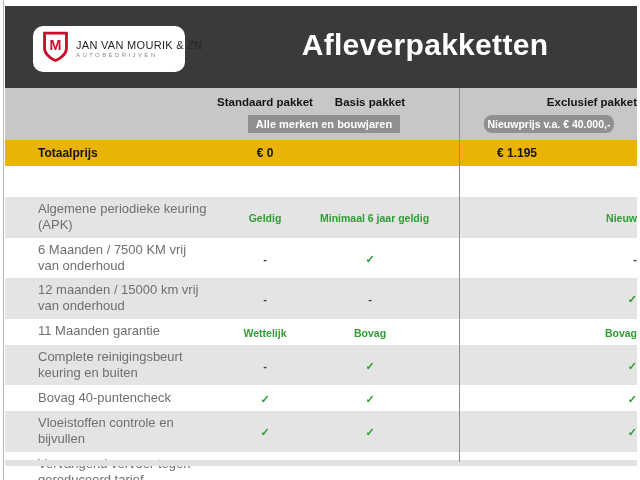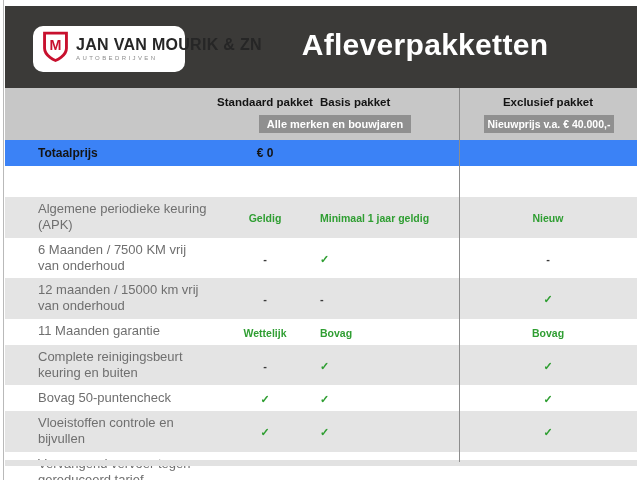--- a/index.html
+++ b/index.html
@@ -8,43 +8,43 @@
     font-family:"Liberation Sans", sans-serif;overflow:hidden;
   }
   .left-line{position:absolute;left:3px;top:0;width:1px;height:480px;background:#b9b9b9;}
   
   .header{position:absolute;left:5px;top:6px;width:632px;height:82px;background:#3b3a38;}
   .logo-card{
     position:absolute;left:28px;top:20px;width:152px;height:46px;background:#ffffff;
     border-radius:10px;display:flex;align-items:center;padding:0 9px;box-sizing:border-box;gap:7px;
   }
   .logo-text{display:flex;flex-direction:column;line-height:1.15;}
-  .brand-name{font-weight:bold;font-size:16px;color:#262626;letter-spacing:.3px;white-space:nowrap;}
+  .brand-name{font-weight:normal;font-size:11px;color:#262626;letter-spacing:.3px;white-space:nowrap;}
   .brand-sub{font-size:6px;color:#8c8c8c;letter-spacing:2.4px;margin-top:1px;}
   .page-title{
     position:absolute;left:200px;top:22px;width:440px;text-align:center;
     color:#ffffff;font-size:30px;font-weight:bold;letter-spacing:.3px;
   }
   
   .grid-row{display:flex;align-items:center;box-sizing:border-box;padding-left:33px;}
   .cell-label{width:172px;box-sizing:border-box;}
   .cell-v1{width:110px;text-align:center;}
-  .cell-v2{width:100px;text-align:left;}
+  .cell-v2{width:100px;text-align:center;}
   .cell-gap{width:39px;}
-  .cell-v3{width:178px;text-align:center;}
+  .cell-v3{width:178px;text-align:right;}
   .table-head{position:absolute;left:5px;top:88px;width:632px;height:60px;background:#c7c7c7;}
   .col-heads{position:absolute;left:0;top:4px;width:632px;height:20px;}
   .col-head{font-size:11.5px;font-weight:bold;color:#141414;}
   .badge{
     position:absolute;top:27px;height:18px;background:#909090;color:#ffffff;
     font-size:11px;font-weight:bold;display:flex;align-items:center;justify-content:center;
   }
-  .badge-left{left:254px;width:152px;}
-  .badge-right{left:479px;width:130px;font-size:10.5px;}
-  .totals-row{position:absolute;left:0;top:52px;width:632px;height:26px;background:#3b82f6;}
+  .badge-left{left:243px;width:152px;}
+  .badge-right{left:479px;width:130px;font-size:10.5px;border-radius:8px;}
+  .totals-row{position:absolute;left:0;top:52px;width:632px;height:26px;background:#eab308;}
   .totals-row .cell-label{font-size:12px;font-weight:bold;color:#141414;}
   .total-value{font-size:12px;font-weight:bold;color:#141414;}
   
   .col-divider{position:absolute;left:459px;top:88px;width:1px;height:374px;background:#8d8d8d;z-index:5;}
   
   .rows{position:absolute;left:5px;top:197px;width:632px;}
   .feature-row{min-height:26px;}
   .row-grey{background:#e4e4e4;}
   .row-white{background:#ffffff;}
   .feature-label{font-size:13px;color:#6f6f6f;line-height:1.25;padding:4px 0;}
@@ -82,30 +82,31 @@
     <span class="cell-v2 col-head">Basis pakket</span>
     <span class="cell-gap"></span>
     <span class="cell-v3 col-head">Exclusief pakket</span>
   </div>
   <div class="badge badge-left">Alle merken en bouwjaren</div>
   <div class="badge badge-right">Nieuwprijs v.a. € 40.000,-</div>
   <div class="totals-row grid-row">
     <span class="cell-label">Totaalprijs</span>
     <span class="cell-v1 total-value">€ 0</span>
     <span class="cell-gap"></span>
+    <span class="cell-v3 total-value">€ 1.195</span>
   </div>
 </div>
 
 <div class="col-divider"></div>
 
 <div class="rows">
     <div class="feature-row grid-row row-grey">
     <span class="cell-label feature-label">Algemene periodieke keuring (APK)</span>
     <span class="cell-v1"><span class="feature-text">Geldig</span></span>
-    <span class="cell-v2"><span class="feature-text">Minimaal 1 jaar geldig</span></span>
+    <span class="cell-v2"><span class="feature-text">Minimaal 6 jaar geldig</span></span>
     <span class="cell-gap"></span>
     <span class="cell-v3"><span class="feature-text">Nieuw</span></span>
   </div>
     <div class="feature-row grid-row row-white">
     <span class="cell-label feature-label">6 Maanden / 7500 KM vrij van onderhoud</span>
     <span class="cell-v1"><span class="dash">-</span></span>
     <span class="cell-v2"><span class="check">✓</span></span>
     <span class="cell-gap"></span>
     <span class="cell-v3"><span class="dash">-</span></span>
   </div>
@@ -124,21 +125,21 @@
     <span class="cell-v3"><span class="feature-text">Bovag</span></span>
   </div>
     <div class="feature-row grid-row row-grey">
     <span class="cell-label feature-label">Complete reinigingsbeurt keuring en buiten</span>
     <span class="cell-v1"><span class="dash">-</span></span>
     <span class="cell-v2"><span class="check">✓</span></span>
     <span class="cell-gap"></span>
     <span class="cell-v3"><span class="check">✓</span></span>
   </div>
     <div class="feature-row grid-row row-white">
-    <span class="cell-label feature-label">Bovag 50-puntencheck</span>
+    <span class="cell-label feature-label">Bovag 40-puntencheck</span>
     <span class="cell-v1"><span class="check">✓</span></span>
     <span class="cell-v2"><span class="check">✓</span></span>
     <span class="cell-gap"></span>
     <span class="cell-v3"><span class="check">✓</span></span>
   </div>
     <div class="feature-row grid-row row-grey">
     <span class="cell-label feature-label">Vloeistoffen controle en bijvullen</span>
     <span class="cell-v1"><span class="check">✓</span></span>
     <span class="cell-v2"><span class="check">✓</span></span>
     <span class="cell-gap"></span>

